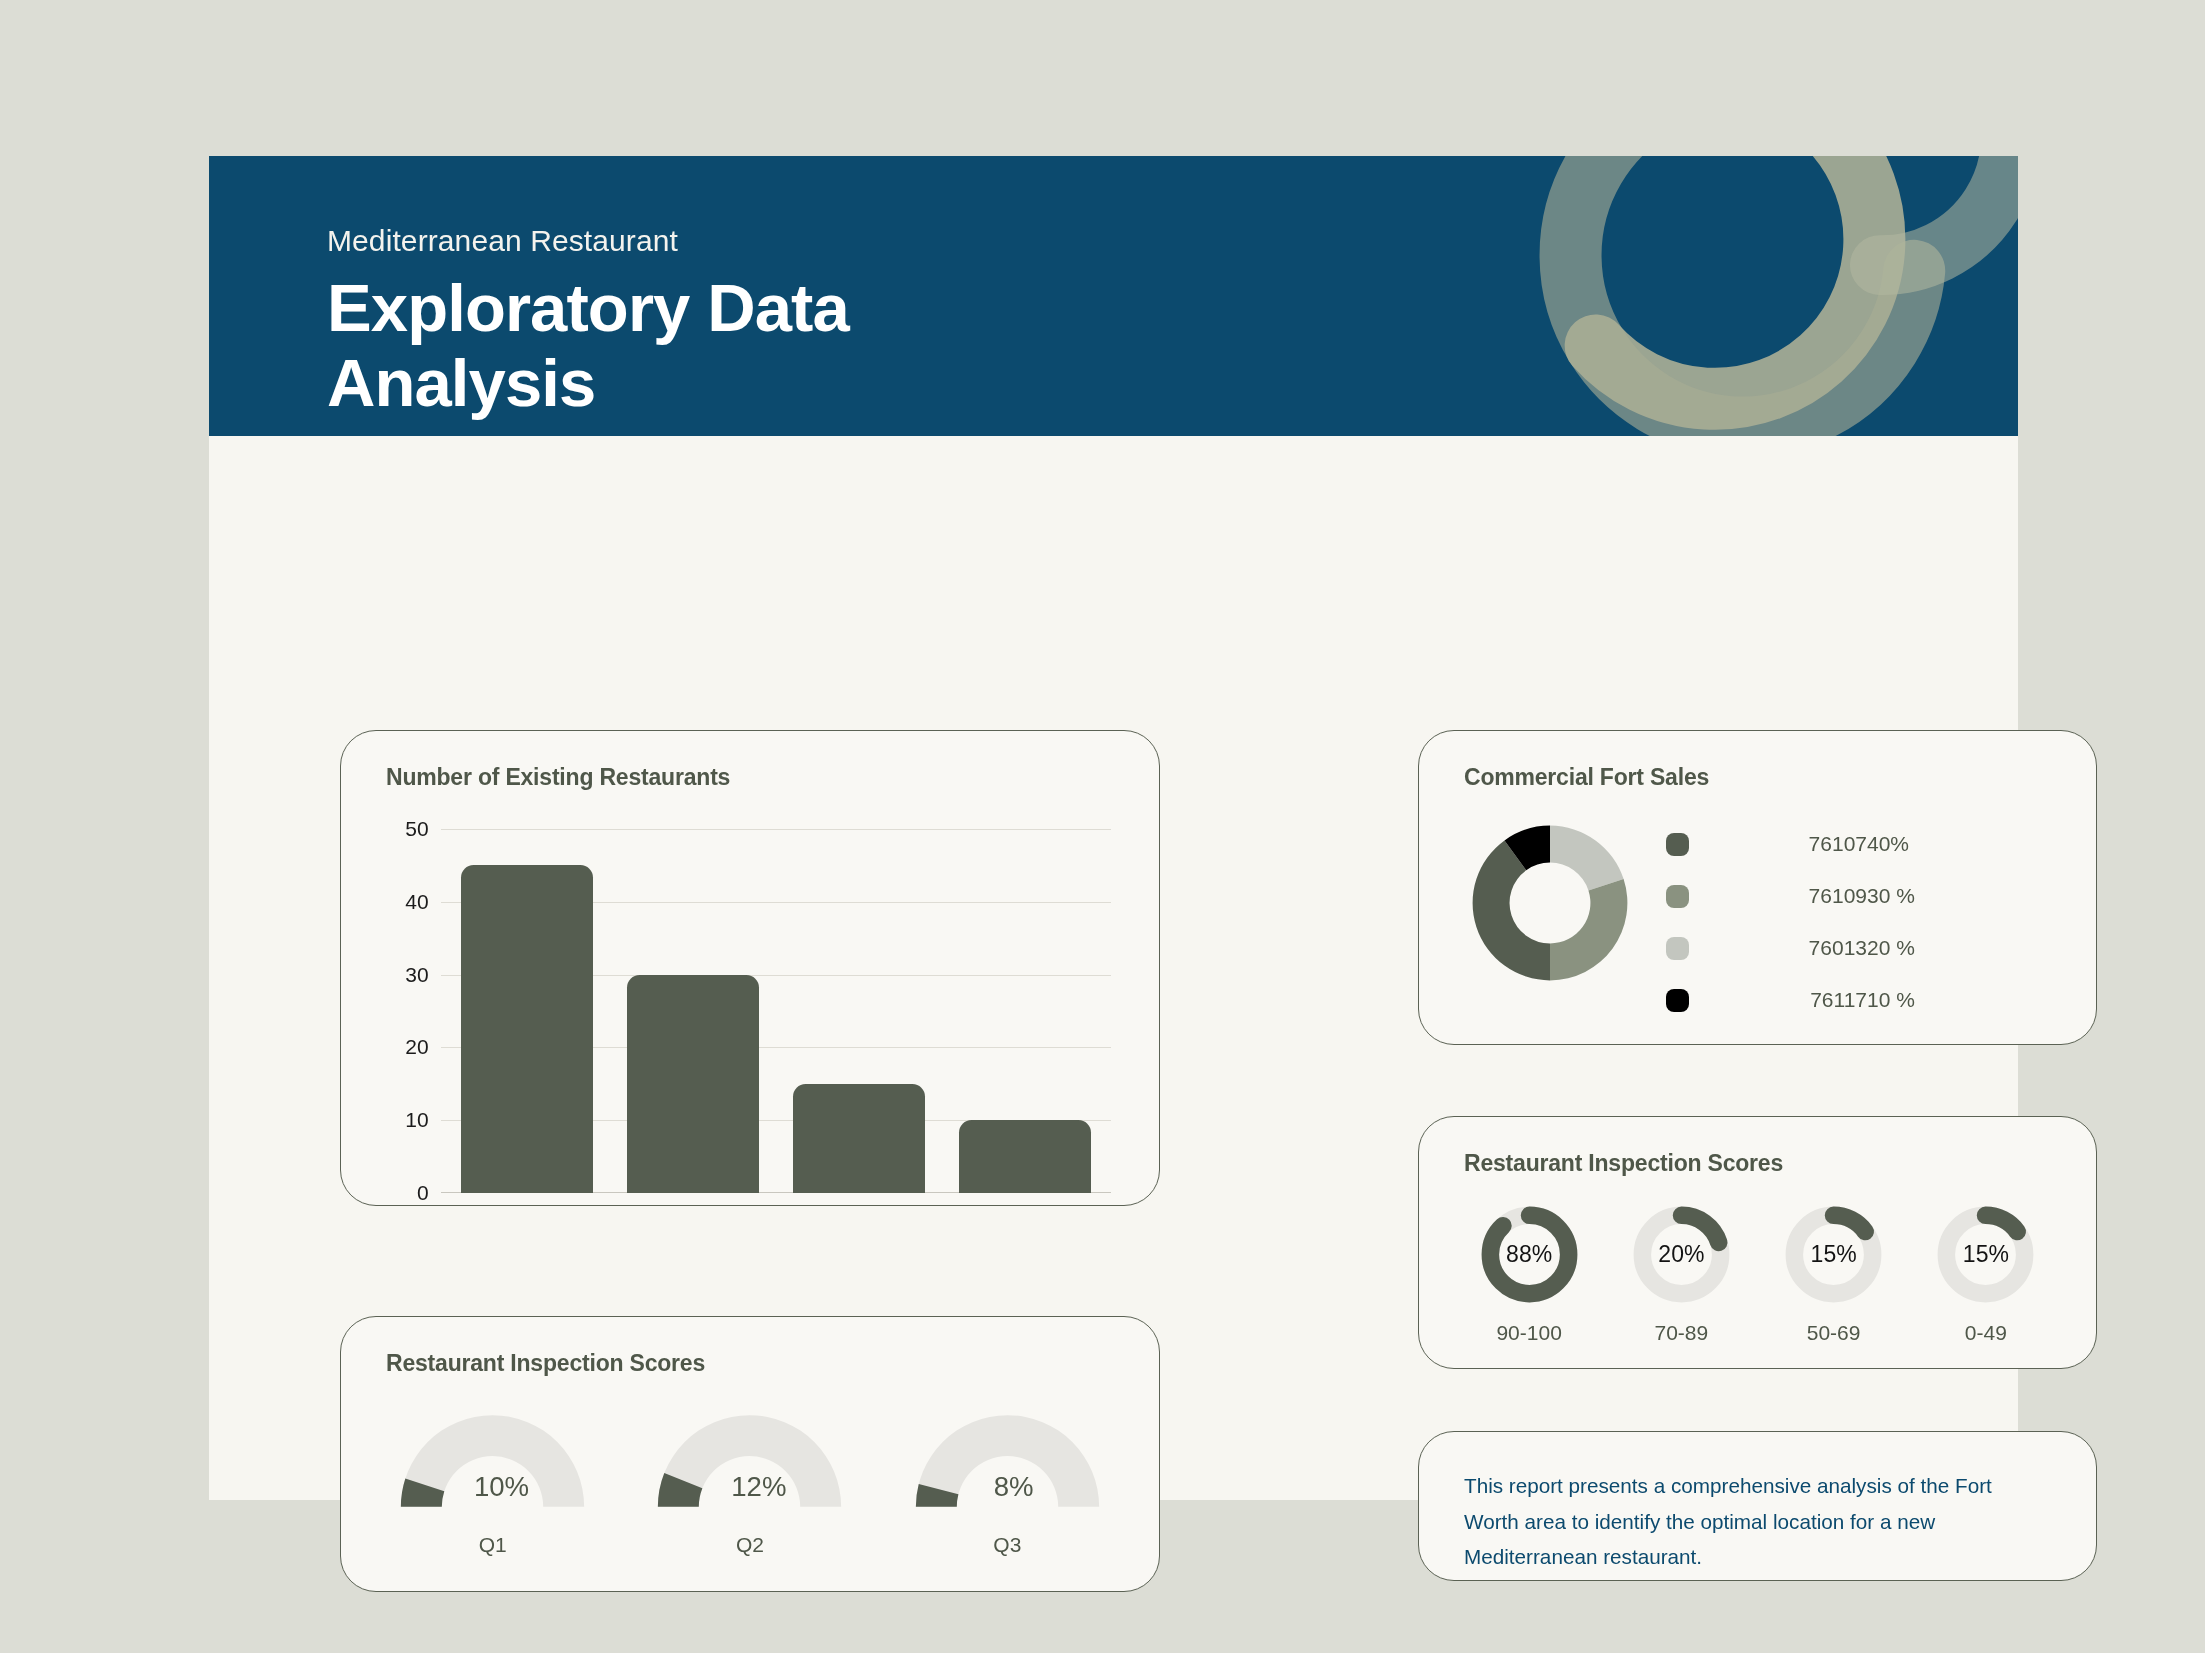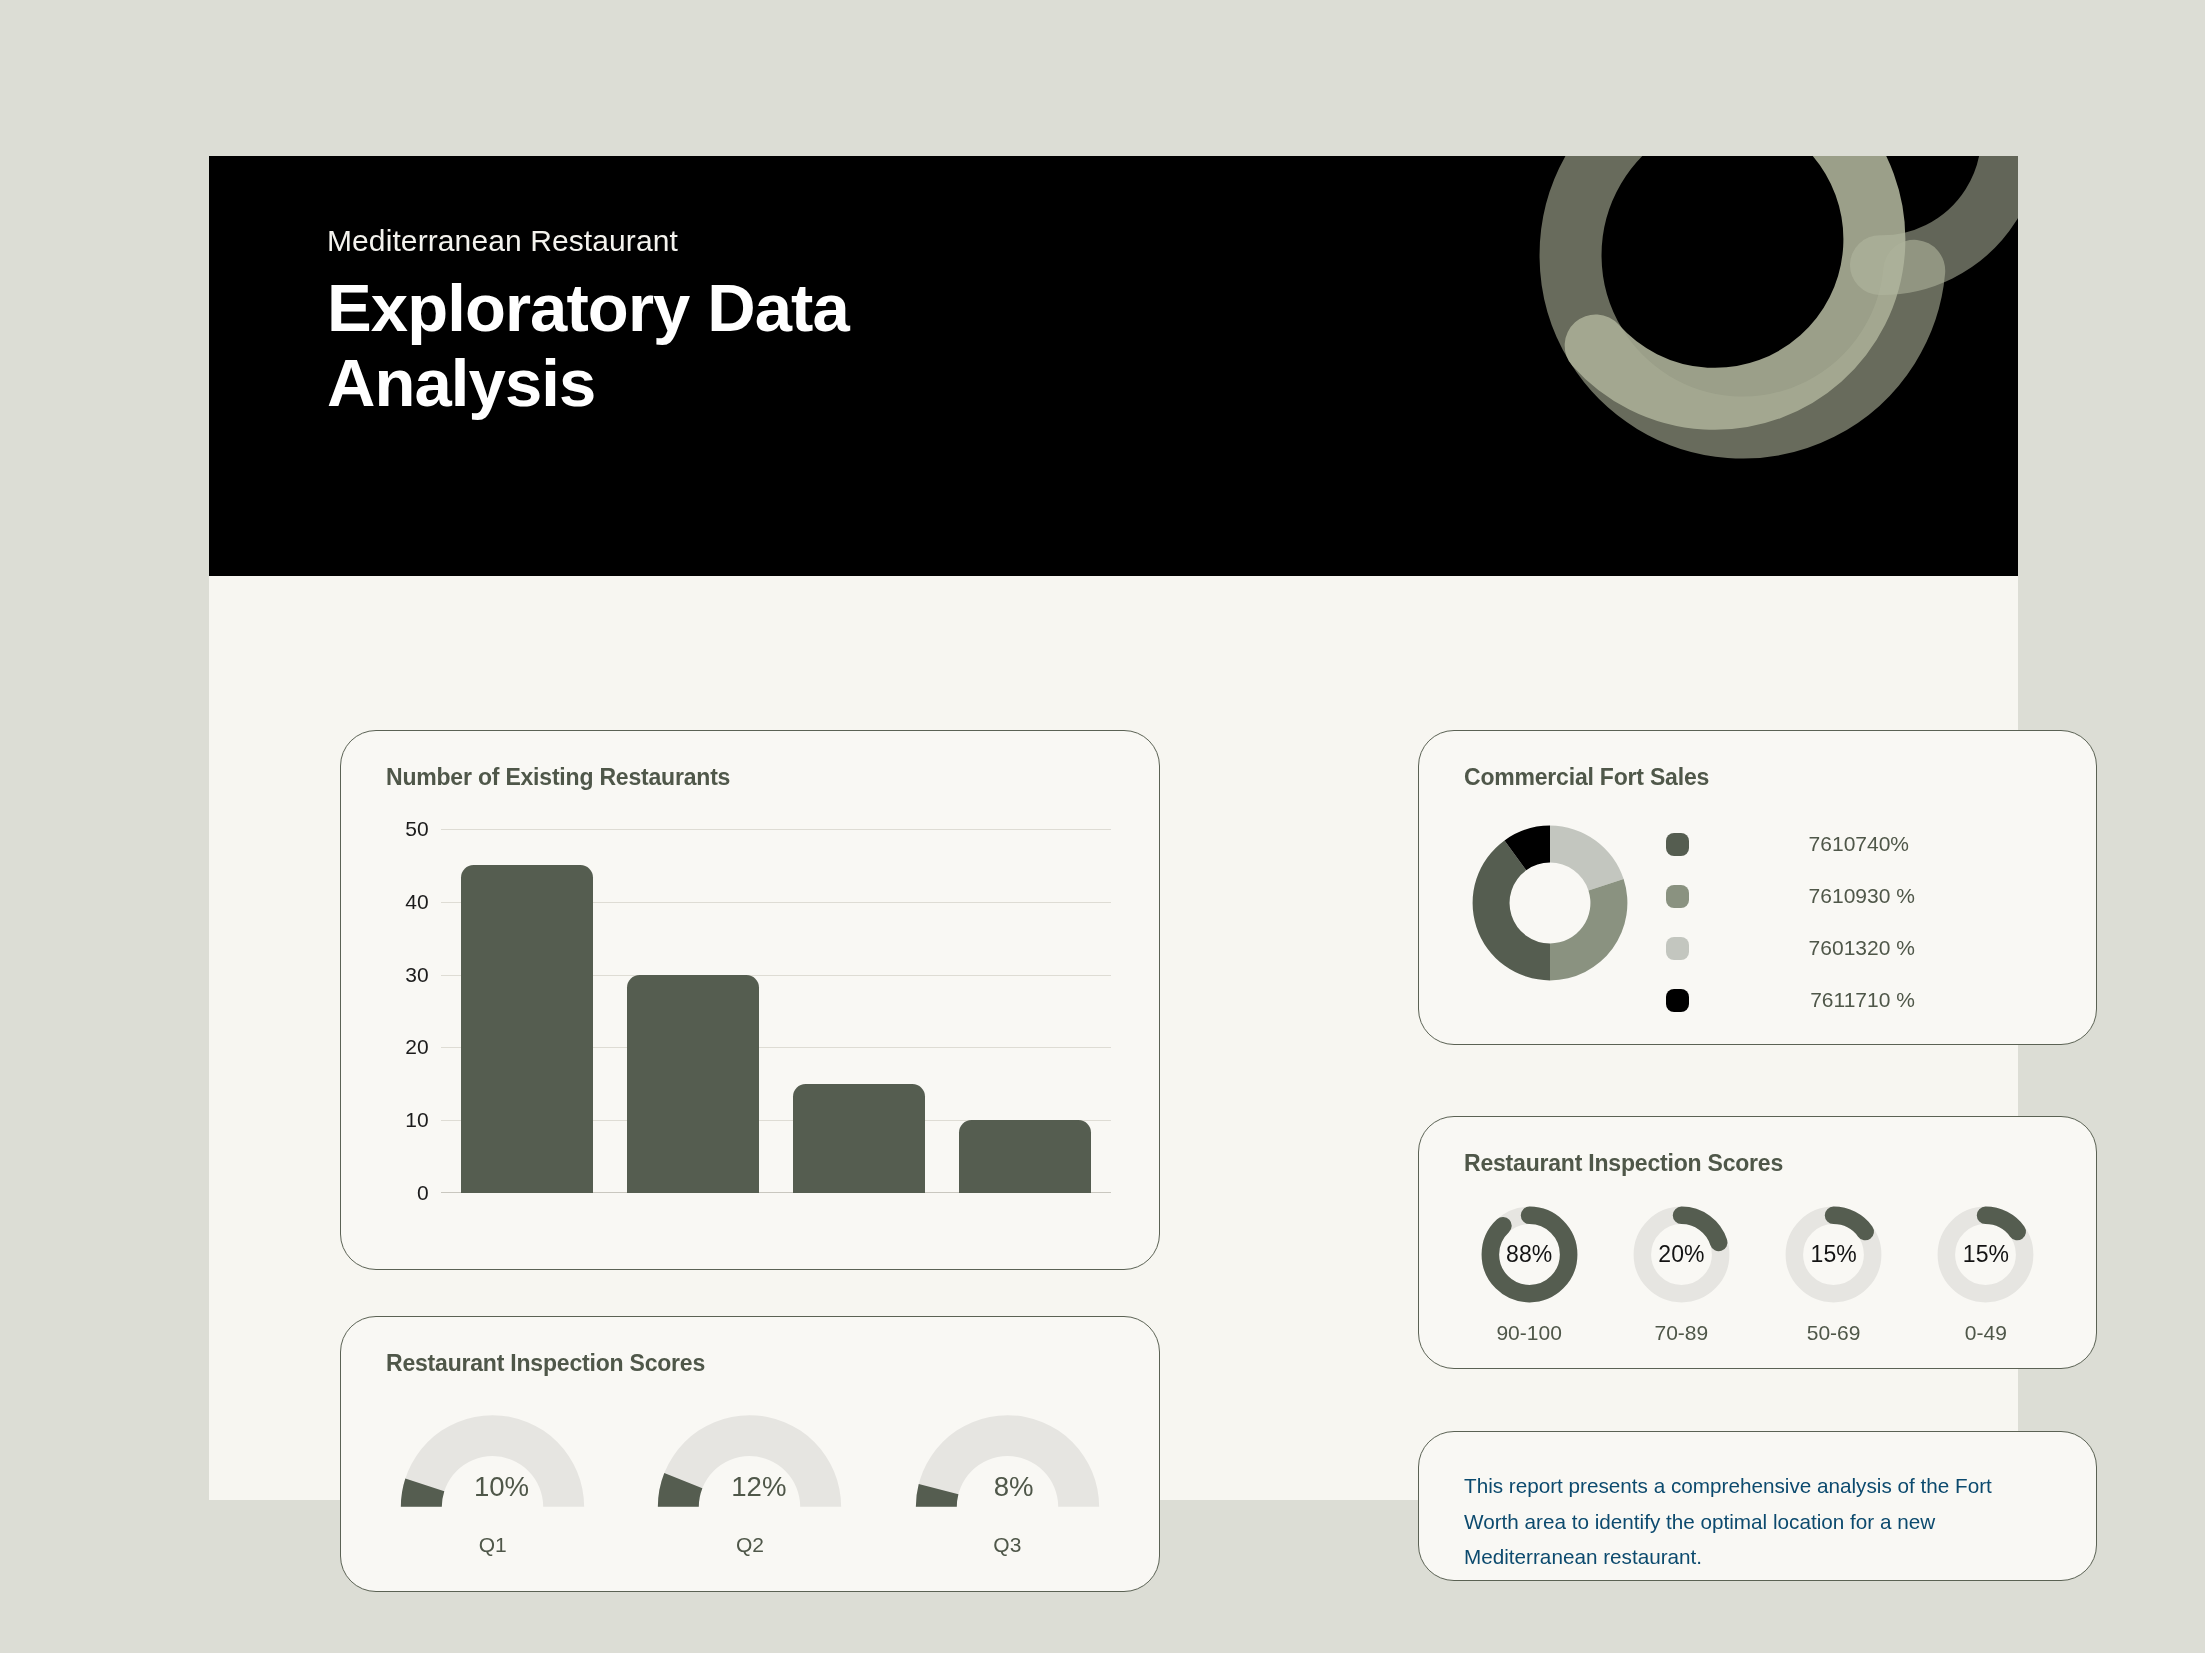--- a/index.html
+++ b/index.html
@@ -28,22 +28,22 @@
     height: 1344px;
     background: #f7f6f1;
   }
 
   
   .header {
     position: absolute;
     left: 0;
     top: 0;
     width: 1809px;
-    height: 420px;
-    background: #000000;
+    height: 280px;
+    background: #0c4a6e;
     overflow: hidden;
   }
   .header-text {
     position: absolute;
     left: 118px;
     top: 68px;
     z-index: 3;
   }
   .eyebrow {
     color: #f4f3ee;
@@ -81,21 +81,21 @@
   .card-title {
     position: absolute;
     color: #4f5749;
     font-size: 23px;
     font-weight: 700;
     letter-spacing: -0.2px;
     left: 45px;
     top: 33px;
   }
 
-  #card-bar       { left: 131px;  top: 574px; width: 820px; height: 540px; }
+  #card-bar       { left: 131px;  top: 574px; width: 820px; height: 476px; }
   #card-halfgauge { left: 131px;  top: 1160px; width: 820px; height: 276px; }
   #card-donut     { left: 1209px; top: 574px; width: 679px; height: 315px; }
   #card-gauges    { left: 1209px; top: 960px; width: 679px; height: 253px; }
   #card-note      { left: 1209px; top: 1275px; width: 679px; height: 150px; }
 
   
   .barchart {
     position: absolute;
     left: 45px;
     top: 98px;

